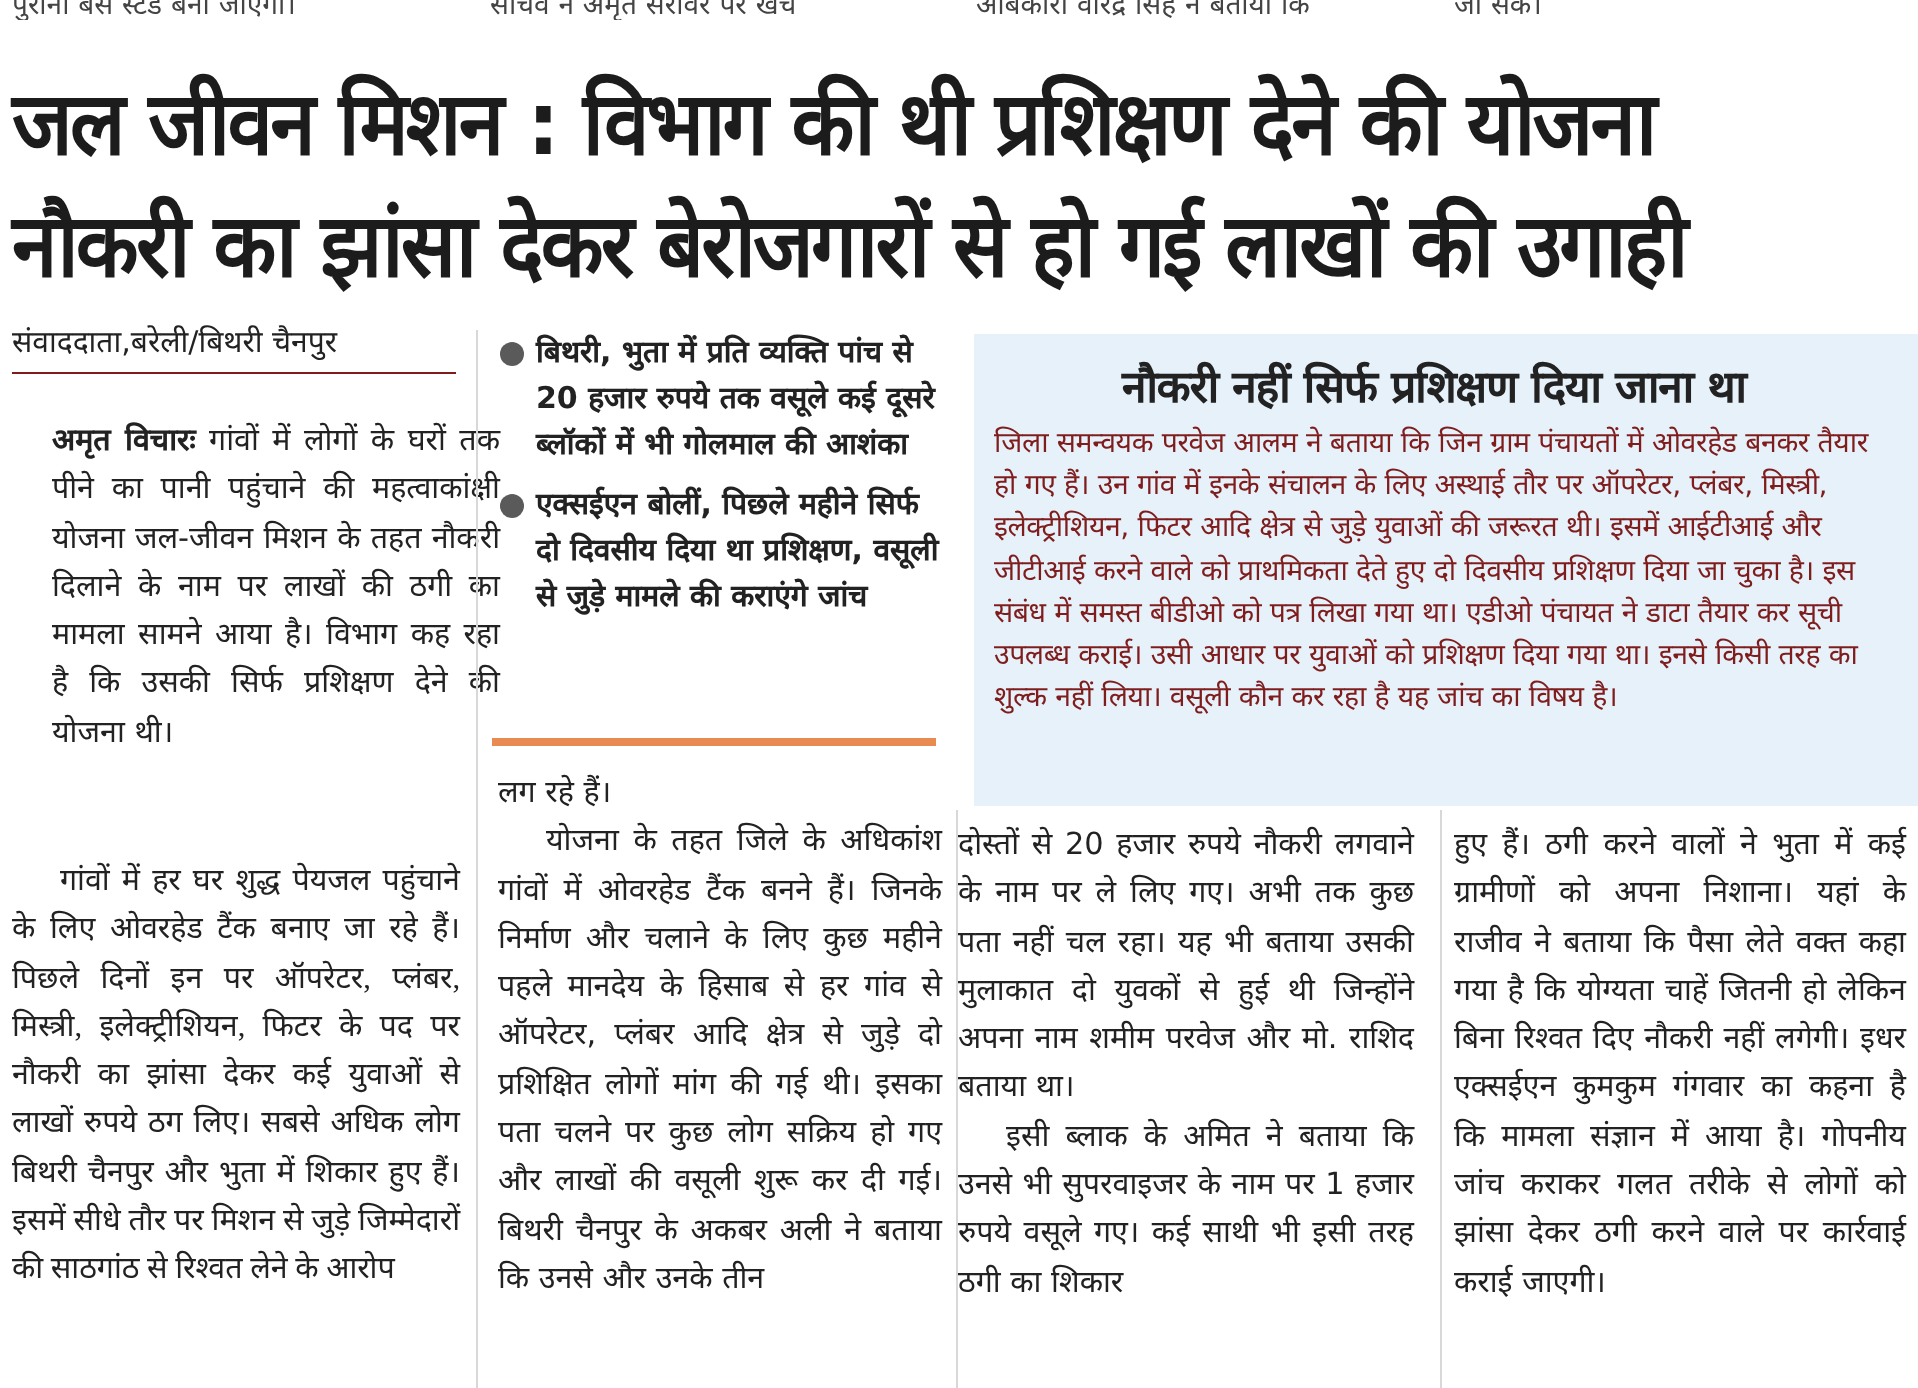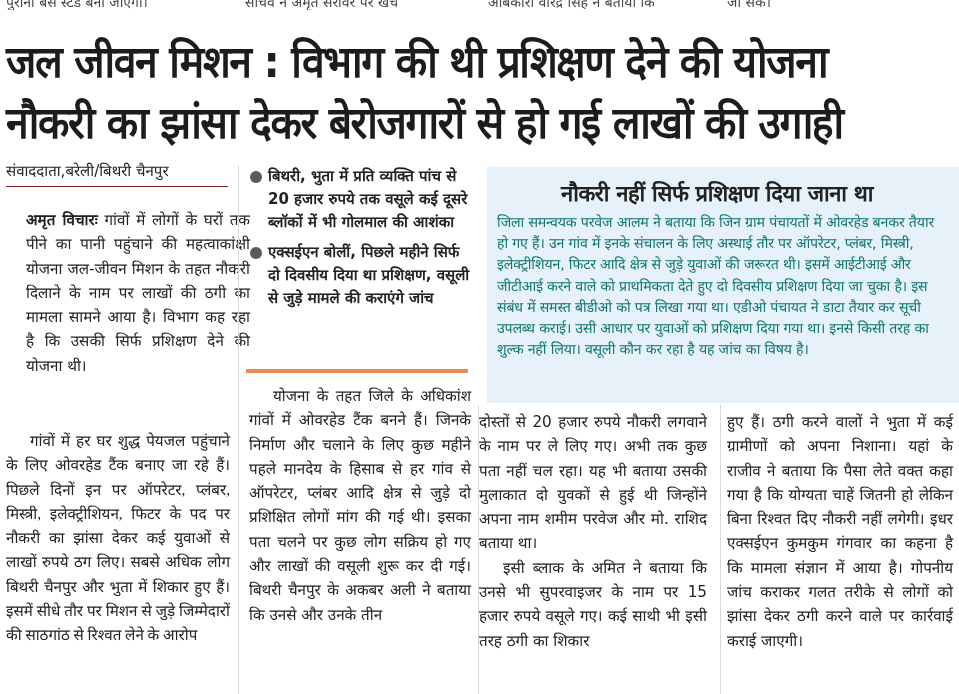--- a/index.html
+++ b/index.html
@@ -55,21 +55,21 @@
   .box {
     position:absolute; left:487px; top:167px; width:540px; height:236px;
     background:#e6f1fa; border-top-right-radius:16px;
   }
   .box-title {
     position:absolute; left:0; top:10px; width:460px; text-align:center;
     font-size:22px; font-weight:bold; color:#222; letter-spacing:-0.5px;
   }
   .box-body {
     position:absolute; left:10px; top:45px; width:440px;
-    font-size:14.2px; line-height:21.2px; color:#0f766e; letter-spacing:-0.2px;
+    font-size:14.2px; line-height:21.2px; color:#7f1d1d; letter-spacing:-0.2px;
   }
   .col3 { left:479px; top:410px; width:228px; }
   .col4 { left:727px; top:410px; width:226px; }
   .col-rule {
     position:absolute; width:1px; background:#d8d8d8;
   }
 </style>
 </head>
 <body>
 
@@ -100,32 +100,33 @@
     <span>बिथरी, भुता में प्रति व्यक्ति पांच से 20 हजार रुपये तक वसूले कई दूसरे ब्लॉकों में भी गोलमाल की आशंका</span>
   </div>
   <div class="bullet">
     <span class="dot"></span>
     <span>एक्सईएन बोलीं, पिछले महीने सिर्फ दो दिवसीय दिया था प्रशिक्षण, वसूली से जुड़े मामले की कराएंगे जांच</span>
   </div>
 </div>
 <div class="orange-rule"></div>
 
 <div class="col col2">
+  <p>लग रहे हैं।</p>
   <p class="indent">योजना के तहत जिले के अधिकांश गांवों में ओवरहेड टैंक बनने हैं। जिनके निर्माण और चलाने के लिए कुछ महीने पहले मानदेय के हिसाब से हर गांव से ऑपरेटर, प्लंबर आदि क्षेत्र से जुड़े दो प्रशिक्षित लोगों मांग की गई थी। इसका पता चलने पर कुछ लोग सक्रिय हो गए और लाखों की वसूली शुरू कर दी गई। बिथरी चैनपुर के अकबर अली ने बताया कि उनसे और उनके तीन</p>
 </div>
 
 <div class="col-rule" style="left:478px; top:405px; height:289px;"></div>
 
 <div class="box">
   <div class="box-title">नौकरी नहीं सिर्फ प्रशिक्षण दिया जाना था</div>
   <div class="box-body">जिला समन्वयक परवेज आलम ने बताया कि जिन ग्राम पंचायतों में ओवरहेड बनकर तैयार हो गए हैं। उन गांव में इनके संचालन के लिए अस्थाई तौर पर ऑपरेटर, प्लंबर, मिस्त्री,  इलेक्ट्रीशियन, फिटर आदि क्षेत्र से जुड़े युवाओं की जरूरत थी। इसमें आईटीआई और जीटीआई करने वाले को प्राथमिकता देते हुए दो दिवसीय प्रशिक्षण दिया जा चुका है। इस संबंध में समस्त बीडीओ को पत्र लिखा गया था। एडीओ पंचायत ने डाटा तैयार कर सूची उपलब्ध कराई। उसी आधार पर युवाओं को प्रशिक्षण दिया गया था। इनसे किसी तरह का शुल्क नहीं लिया। वसूली कौन कर रहा है यह जांच का विषय है।</div>
 </div>
 
 <div class="col col3">
   <p>दोस्तों से 20 हजार रुपये नौकरी लगवाने के नाम पर ले लिए गए। अभी तक कुछ पता नहीं चल रहा। यह भी बताया उसकी मुलाकात दो युवकों से हुई थी जिन्होंने अपना नाम शमीम परवेज और मो. राशिद बताया था।</p>
-  <p class="indent">इसी ब्लाक के अमित ने बताया कि उनसे भी सुपरवाइजर के नाम पर 15 हजार रुपये वसूले गए। कई साथी भी इसी तरह ठगी का शिकार</p>
+  <p class="indent">इसी ब्लाक के अमित ने बताया कि उनसे भी सुपरवाइजर के नाम पर 1 हजार रुपये वसूले गए। कई साथी भी इसी तरह ठगी का शिकार</p>
 </div>
 
 <div class="col-rule" style="left:720px; top:405px; height:289px;"></div>
 
 <div class="col col4">
   <p>हुए हैं। ठगी करने वालों ने भुता में कई ग्रामीणों को अपना निशाना। यहां के राजीव ने बताया कि पैसा लेते वक्त कहा गया है कि योग्यता चाहें जितनी हो लेकिन बिना रिश्वत दिए नौकरी नहीं लगेगी। इधर एक्सईएन कुमकुम गंगवार का कहना है कि मामला संज्ञान में आया है। गोपनीय जांच कराकर गलत तरीके से लोगों को झांसा देकर ठगी करने वाले पर कार्रवाई कराई जाएगी।</p>
 </div>
 
 </body></html>

